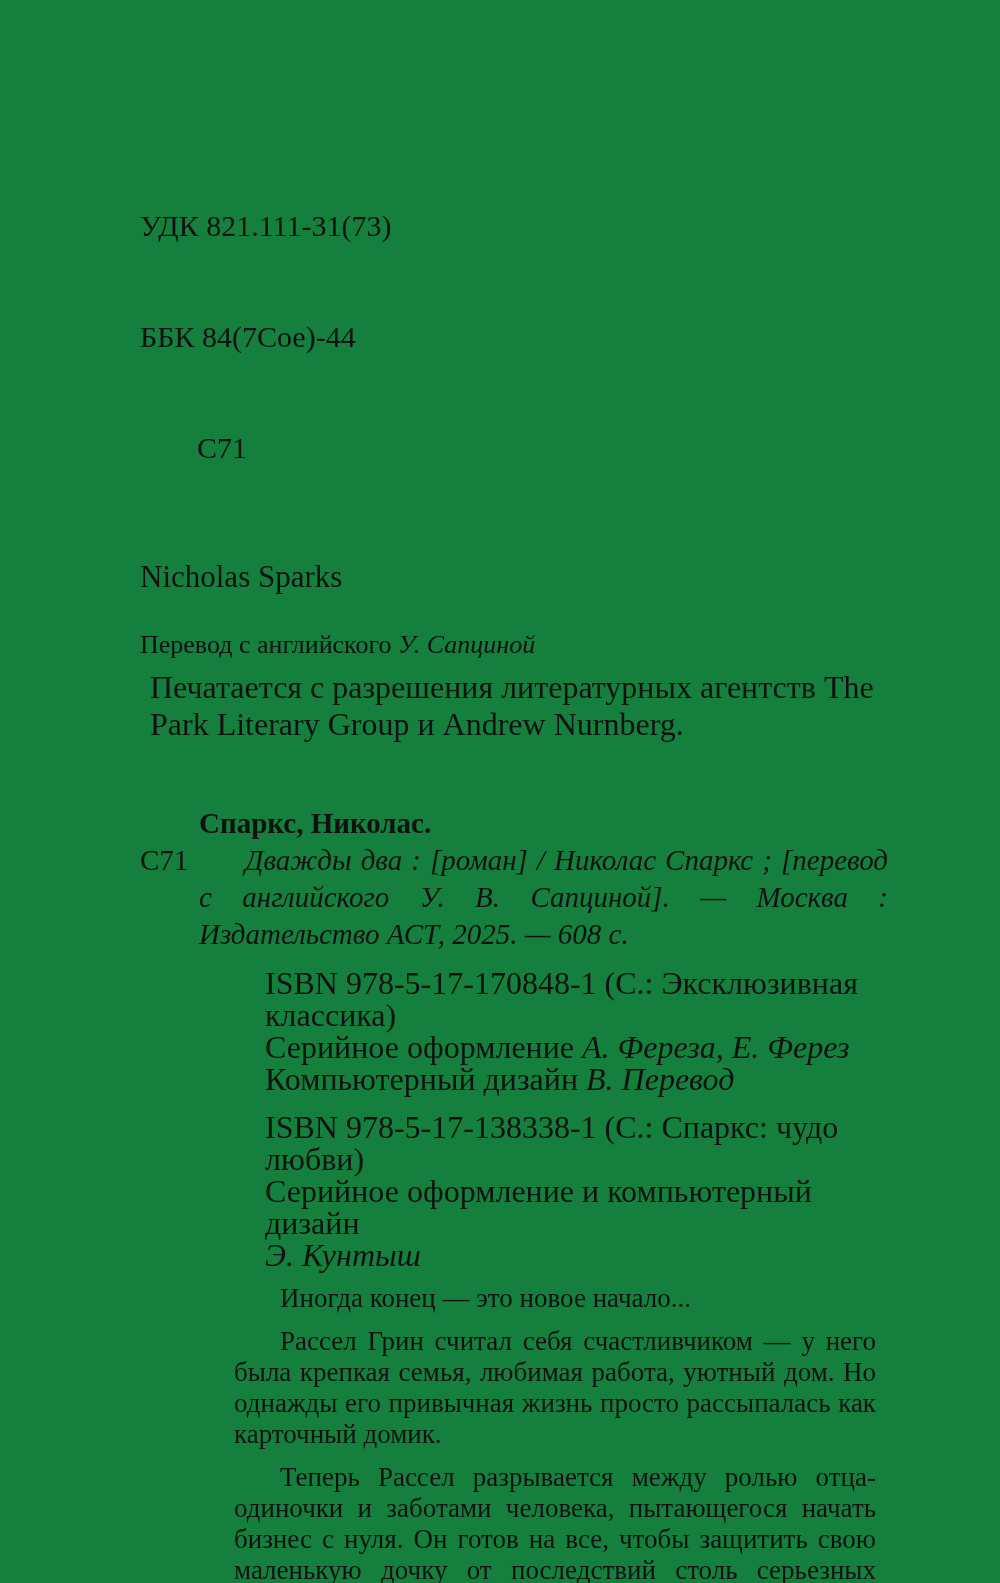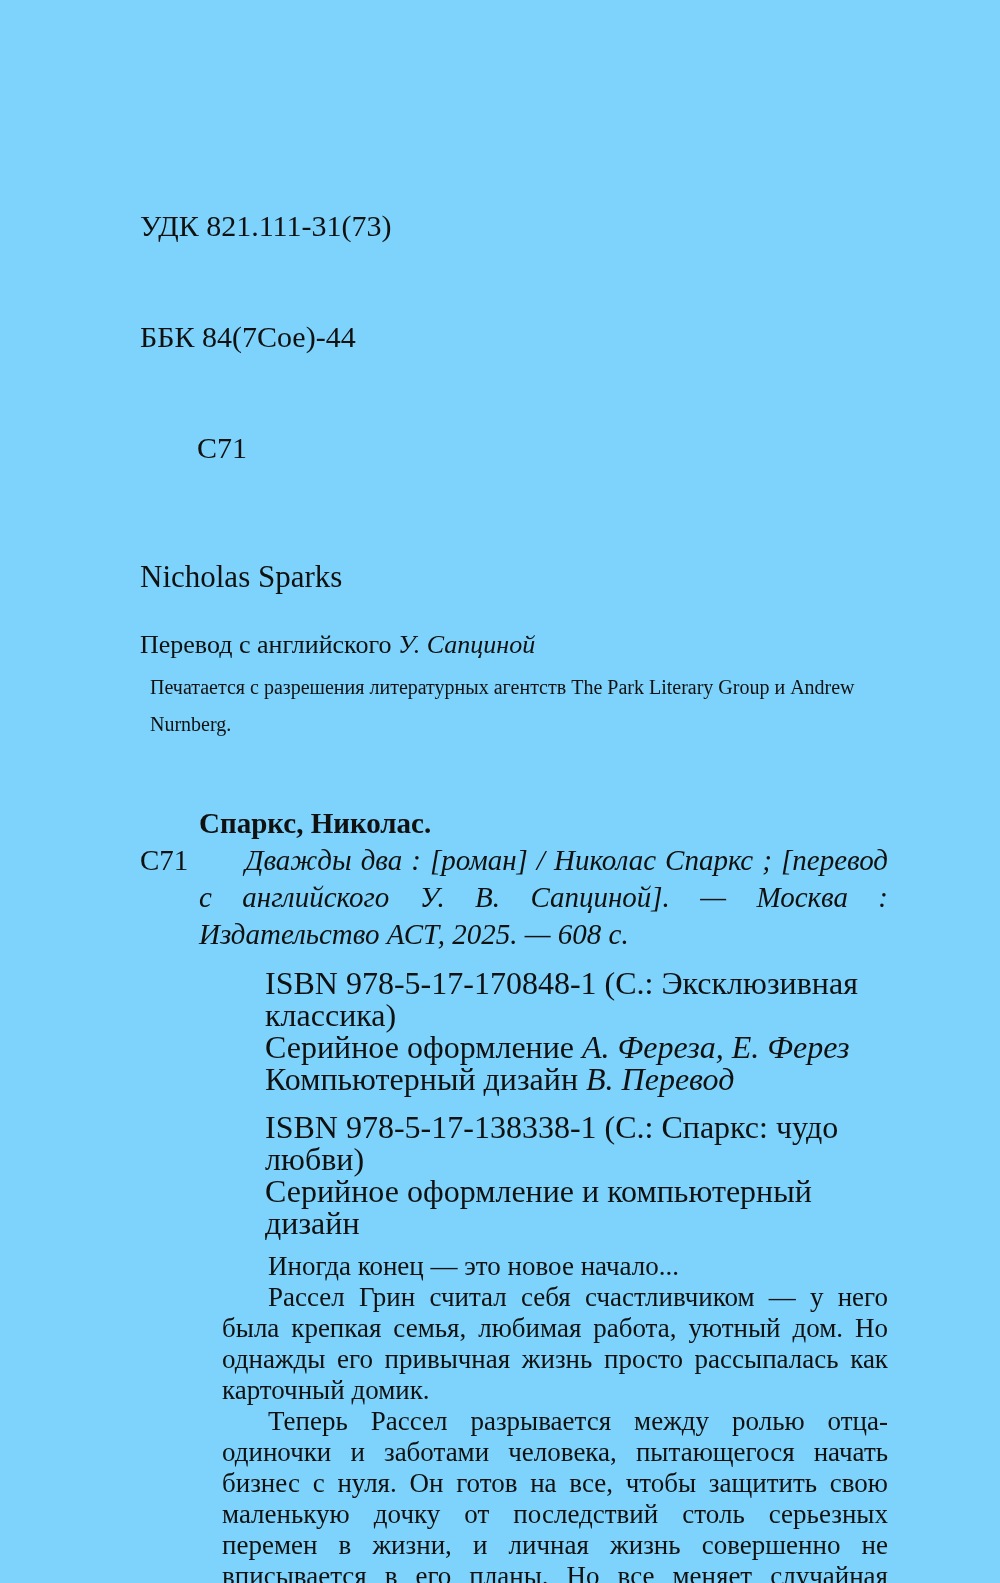--- a/index.html
+++ b/index.html
@@ -4,21 +4,21 @@
 <style>
   html, body {
     margin: 0;
     padding: 0;
     background: #ffffff;
   }
   .page {
     position: relative;
     width: 1000px;
     height: 1583px;
-    background: #7dd3fc;
+    background: #15803d;
     color: #111111;
     font-family: "Liberation Serif", "DejaVu Serif", serif;
     box-sizing: border-box;
     padding: 133px 112px 0 140px;
     overflow: hidden;
   }
   .italic { font-style: italic; }
   .centered { text-align: left; }
 
   
@@ -39,21 +39,21 @@
   
   .translation {
     margin-top: 30px;
     font-size: 26px;
     line-height: 37px;
   }
 
   
   .permission {
     margin-top: 6px;
-    font-size: 20px;
+    font-size: 32px;
     line-height: 37px;
     padding: 0 10px;
   }
 
   
   .catalog {
     position: relative;
     margin-top: 62px;
     font-size: 29px;
     line-height: 37px;
@@ -85,21 +85,21 @@
   
   .annotation {
     margin-left: 82px;
     margin-top: 12px;
     font-size: 27px;
     line-height: 31px;
     text-align: justify;
     hyphens: auto;
   }
   .annotation p {
-    margin: 0;
+    margin: 12px;
     text-indent: 46px;
   }
 </style>
 </head>
 <body>
 
 <div class="page">
 
   <header class="top-codes">
     <div class="code-line">УДК 821.111-31(73)</div>
@@ -127,20 +127,21 @@
 
   <section class="isbn-block isbn-block-1">
     <div>ISBN 978-5-17-170848-1 (С.: Эксклюзивная классика)</div>
     <div><span>Серийное оформление </span><span class="italic">А. Фереза, Е. Ферез</span></div>
     <div><span>Компьютерный дизайн </span><span class="italic">В. Перевод</span></div>
   </section>
 
   <section class="isbn-block isbn-block-2">
     <div>ISBN 978-5-17-138338-1 (С.: Спаркс: чудо любви)</div>
     <div>Серийное оформление и компьютерный дизайн</div>
+    <div class="italic">Э. Кунтыш</div>
   </section>
 
   <section class="annotation">
     <p>Иногда конец — это новое начало...</p>
     <p>Рассел Грин считал себя счастливчиком — у него была крепкая семья, любимая работа, уютный дом. Но однажды его привычная жизнь просто рассыпалась как карточный домик.</p>
     <p>Теперь Рассел разрывается между ролью отца-одиночки и заботами человека, пытающегося начать бизнес с нуля. Он готов на все, чтобы защитить свою маленькую дочку от последствий столь серьезных перемен в жизни, и личная жизнь совершенно не вписывается в его планы. Но все меняет случайная встреча — встреча с женщиной, способной подарить ему счастье, о котором он не мог и мечтать...</p>
   </section>
 
 </div>
 

